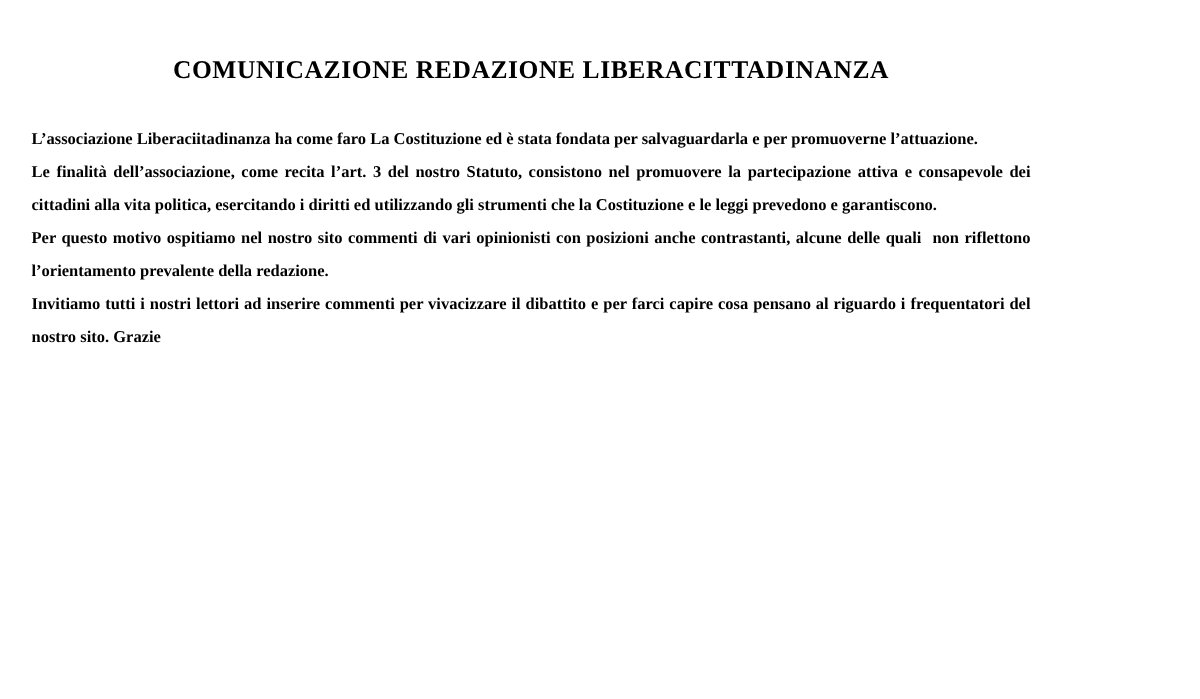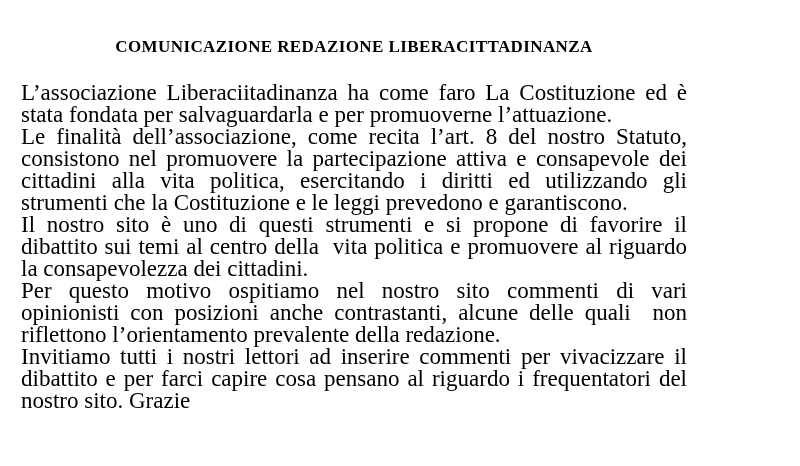--- a/index.html
+++ b/index.html
@@ -26,38 +26,38 @@
     margin: 0 0 24px 0;
     letter-spacing: 0.4px;
   }
   .block {
     margin: 0;
   }
   .block + .block {
   }
   .block p {
     margin: 0;
-    font-size: 23px;
+    font-size: 11px;
     line-height: 22px;
     text-align: justify;
     text-align-last: left;
     white-space: pre-wrap;
+    font-weight: bold;
   }
 </style>
 </head>
 <body>
 
 <div class="page">
 
   <h1 class="doc-title">COMUNICAZIONE REDAZIONE LIBERACITTADINANZA</h1>
 
   <div class="block">
     <p>L’associazione Liberaciitadinanza ha come faro La Costituzione ed è stata fondata per salvaguardarla e per promuoverne l’attuazione.</p>
-    <p>Le finalità dell’associazione, come recita l’art. 8 del nostro Statuto, consistono nel promuovere la partecipazione attiva e consapevole dei cittadini alla vita politica, esercitando i diritti ed utilizzando gli strumenti che la Costituzione e le leggi prevedono e garantiscono.</p>
-    <p>Il nostro sito è uno di questi strumenti e si propone di favorire il dibattito sui temi al centro della  vita politica e promuovere al riguardo la consapevolezza dei cittadini.</p>
+    <p>Le finalità dell’associazione, come recita l’art. 3 del nostro Statuto, consistono nel promuovere la partecipazione attiva e consapevole dei cittadini alla vita politica, esercitando i diritti ed utilizzando gli strumenti che la Costituzione e le leggi prevedono e garantiscono.</p>
   </div>
 
   <div class="block">
     <p>Per questo motivo ospitiamo nel nostro sito commenti di vari opinionisti con posizioni anche contrastanti, alcune delle quali  non riflettono l’orientamento prevalente della redazione.</p>
   </div>
 
   <div class="block">
     <p>Invitiamo tutti i nostri lettori ad inserire commenti per vivacizzare il dibattito e per farci capire cosa pensano al riguardo i frequentatori del nostro sito. Grazie</p>
   </div>
 

